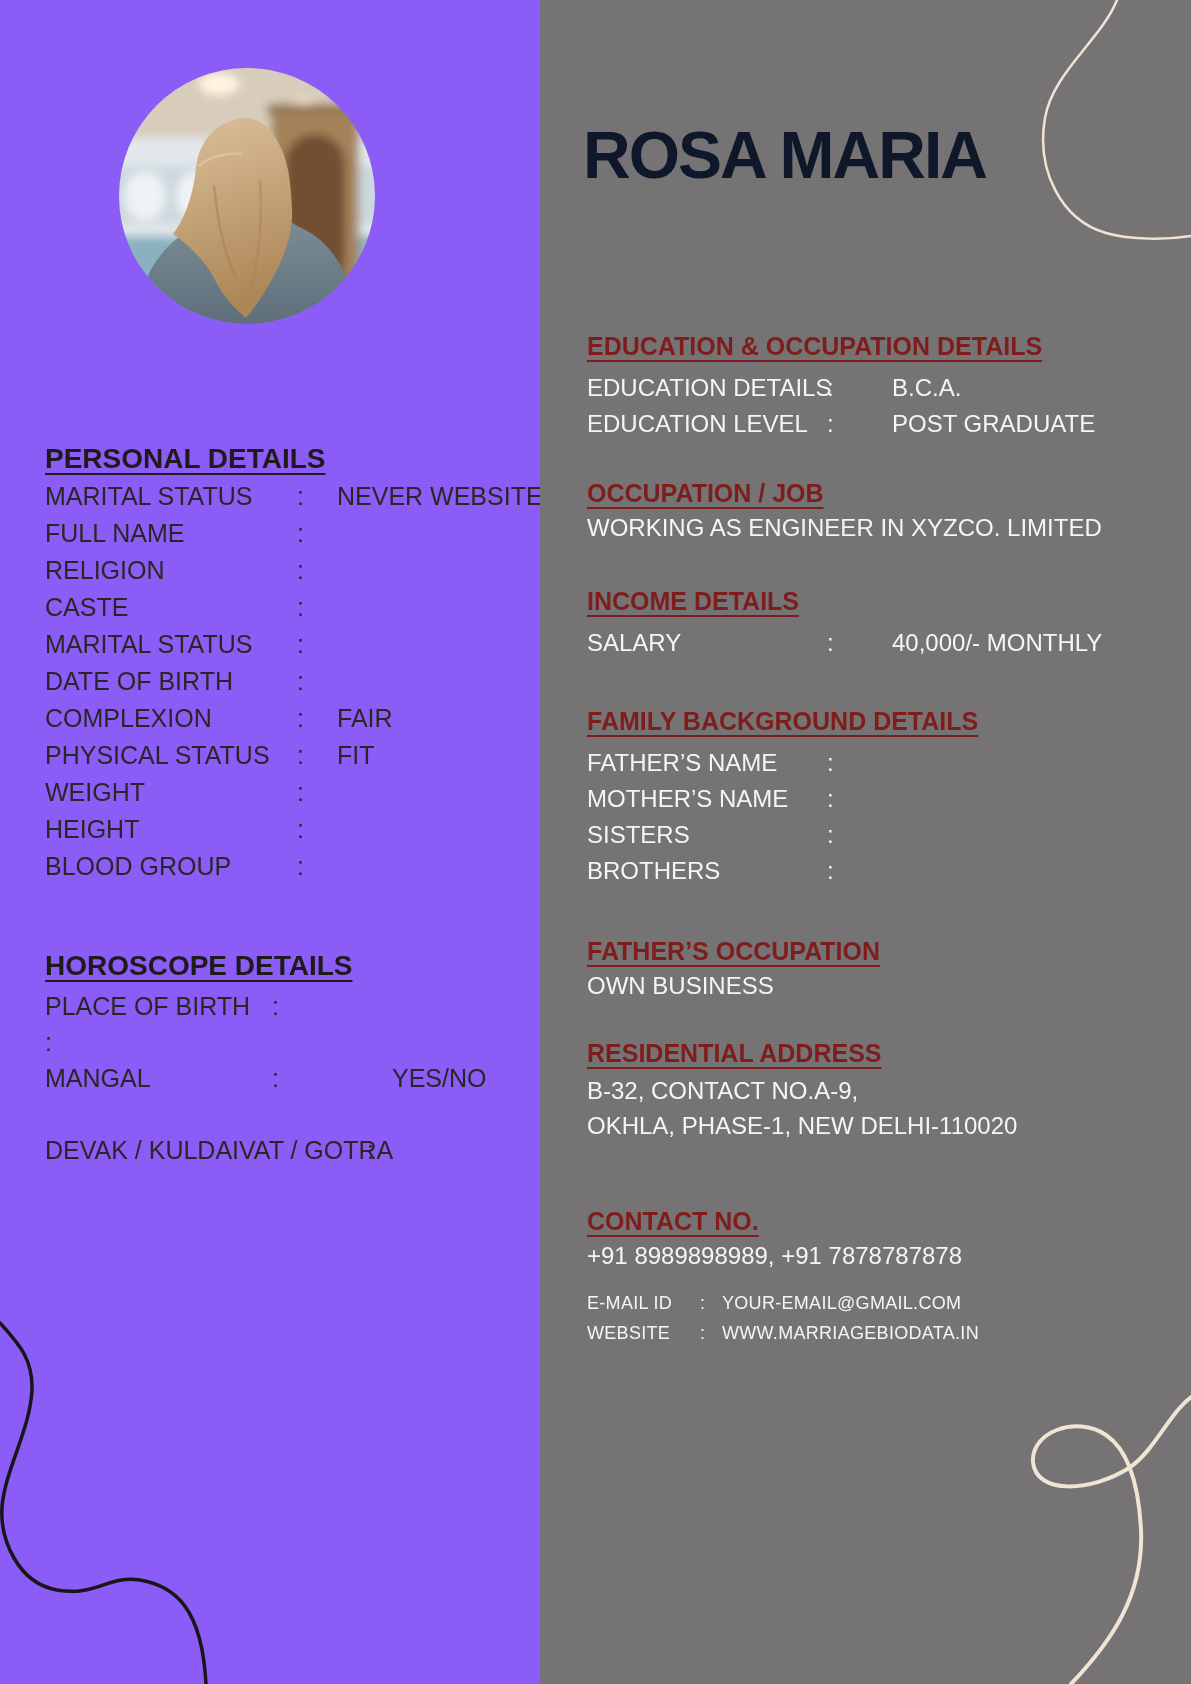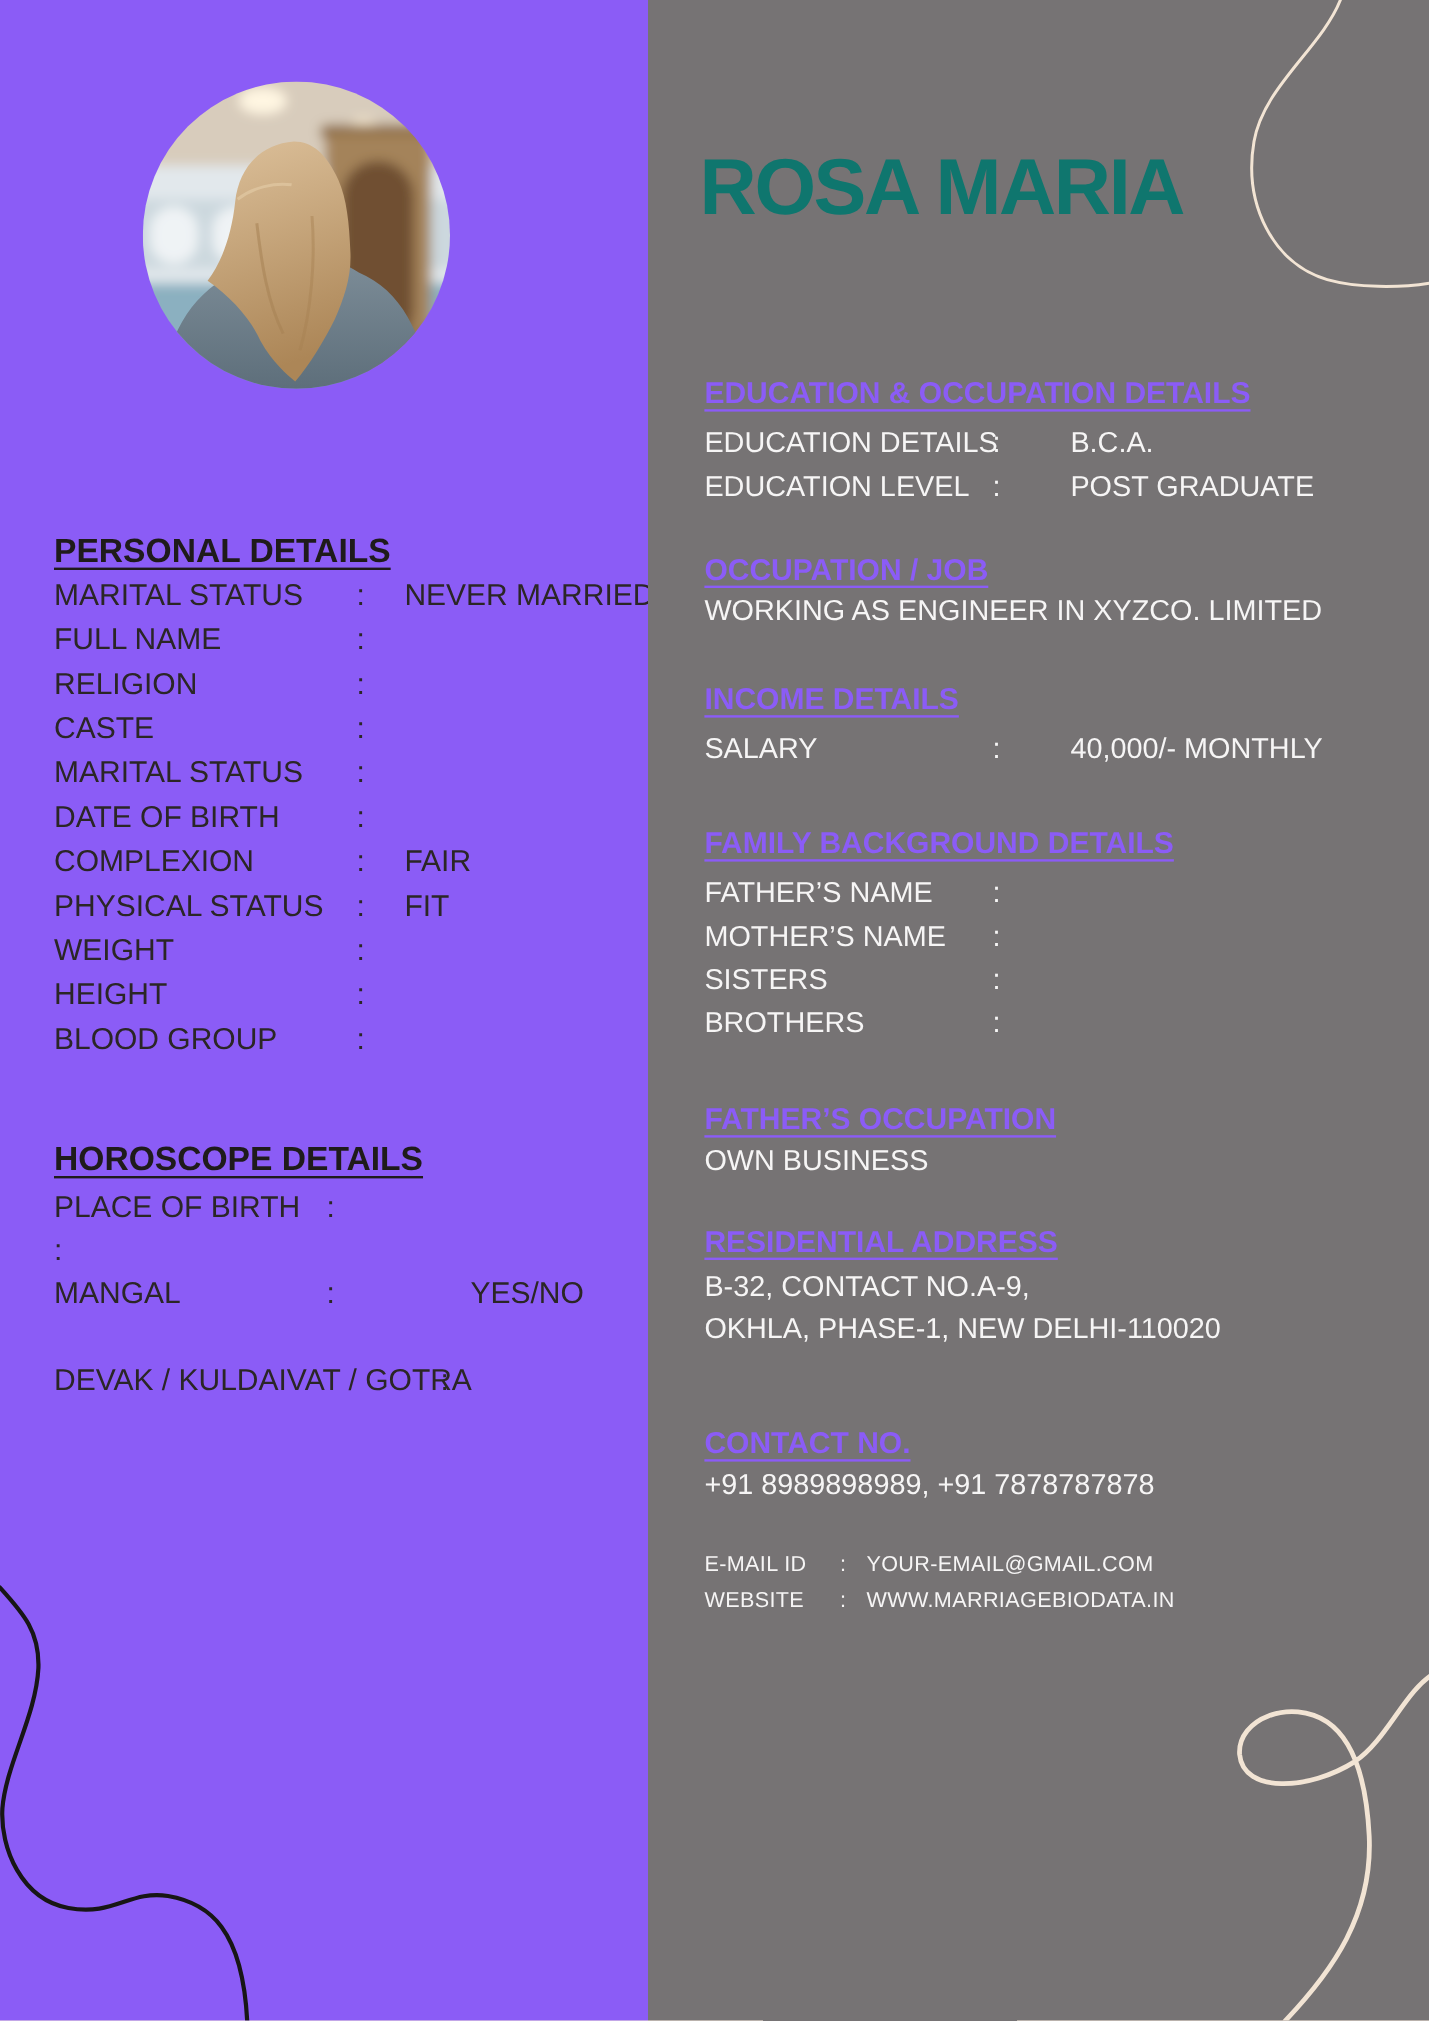--- a/index.html
+++ b/index.html
@@ -32,29 +32,30 @@
   .sec { position:absolute; }
   .left-sec  { left:45px;  width:472px; color:#2b2626; }
   .right-sec { left:587px; width:575px; color:#f6f5f5; }
 
   .h-left {
     font-size:28px; font-weight:bold; color:#1f1b1b; line-height:32px;
     text-decoration:underline; text-underline-offset:5px; text-decoration-thickness:2px;
     white-space:nowrap;
   }
   .h-right {
-    font-size:25px; font-weight:bold; color:#8b5cf6; line-height:30px;
+    font-size:25px; font-weight:bold; color:#7f1d1d; line-height:30px;
     text-decoration:underline; text-underline-offset:5px; text-decoration-thickness:2px;
     white-space:nowrap;
+    margin-top:18px;
   }
 
   .name-title {
     position:absolute; left:583px; top:122px; width:600px;
     font-size:66px; line-height:66px; font-weight:bold; letter-spacing:-2px;
-    color:#0f766e; white-space:nowrap;
+    color:#0f172a; white-space:nowrap;
   }
 
   
   .kv { display:grid; }
   .kv > span { display:block; white-space:nowrap; }
 
   .rows-personal  { margin-top:3px; }
   .rows-personal .kv { grid-template-columns:252px 40px 1fr; line-height:37px; font-size:25px; }
 
   .rows-horo      { margin-top:6px; }
@@ -118,21 +119,21 @@
       </svg>
     </div>
 
     <section class="sec left-sec" style="top:443px;">
       <div class="h-left">PERSONAL DETAILS</div>
       <div class="rows-personal">
 
           <div class="kv">
             <span>MARITAL STATUS</span>
             <span>:</span>
-            <span>NEVER MARRIED</span>
+            <span>NEVER WEBSITE</span>
           </div>
 
           <div class="kv">
             <span>FULL NAME</span>
             <span>:</span>
             <span></span>
           </div>
 
           <div class="kv">
             <span>RELIGION</span>

